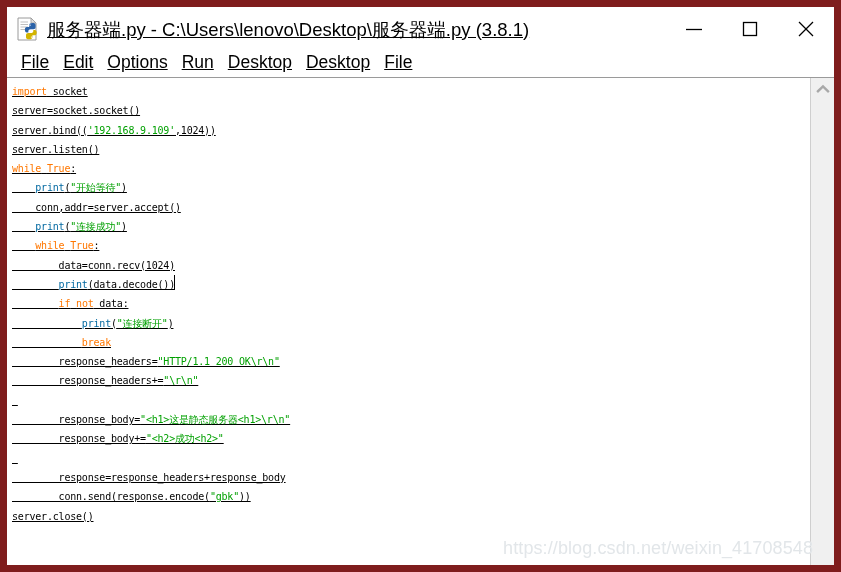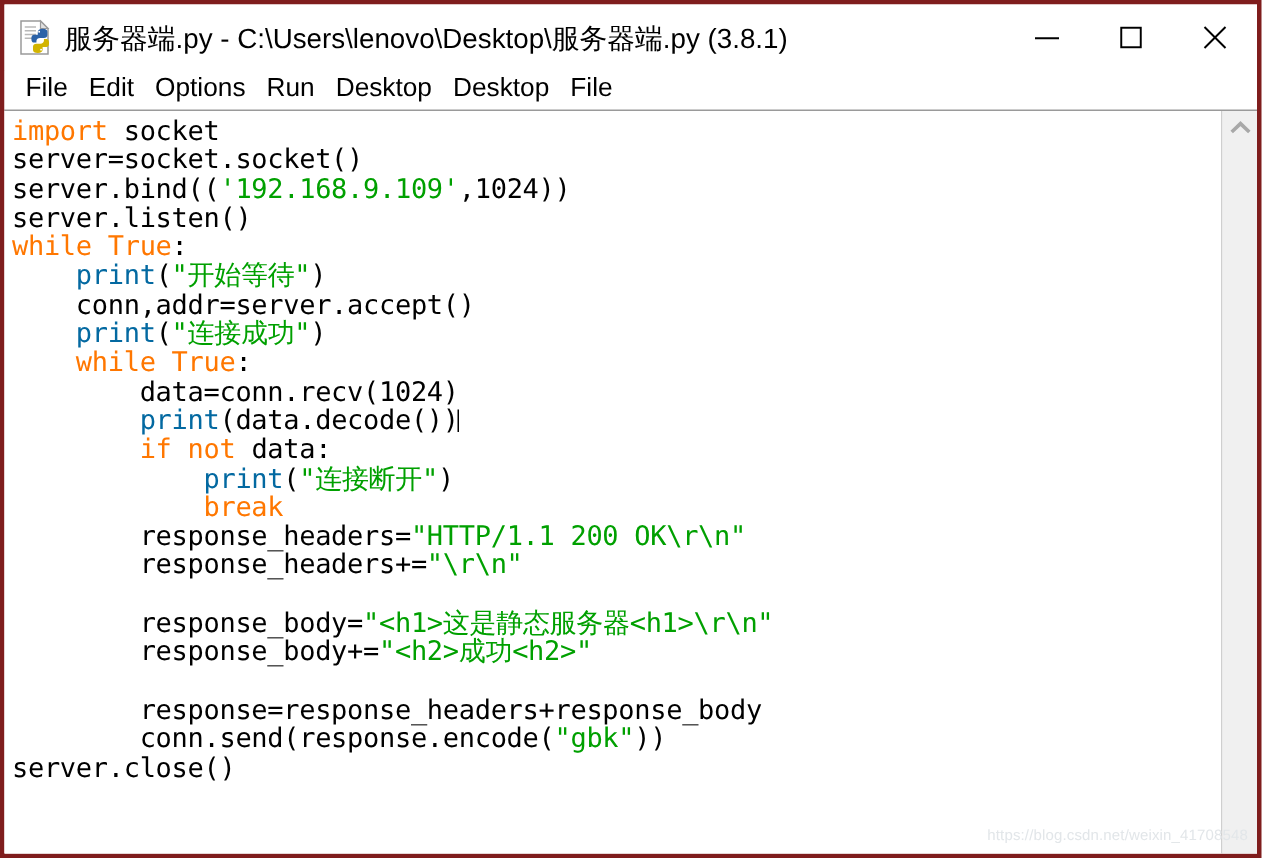--- a/index.html
+++ b/index.html
@@ -13,24 +13,25 @@
     height: 572px;
     overflow: hidden;
     font-family: "Liberation Sans", sans-serif;
   }
 
   #window {
     position: relative;
     width: 841px;
     height: 572px;
     box-sizing: border-box;
-    border: 3px solid #7f1d1d;
+    border: 7px solid #7f1d1d;
     background: #ffffff;
     display: flex;
     flex-direction: column;
+    text-decoration: underline;
   }
 
   
   #titlebar {
     height: 44px;
     flex: 0 0 44px;
     display: flex;
     align-items: center;
     background: #ffffff;
     position: relative;
@@ -106,21 +107,21 @@
     flex: 1 1 auto;
     position: relative;
     overflow: hidden;
     background: #ffffff;
     padding: 4px 0 0 5px;
     box-sizing: border-box;
   }
 
   #code {
     font-family: "DejaVu Sans Mono", monospace;
-    font-size: 18px;
+    font-size: 10px;
     line-height: 19.3px;
     white-space: pre;
     color: #000000;
     letter-spacing: -0.2px;
   }
   .ln { height: 19.3px; }
 
   .kw  { color: #ff7700; }
   .str { color: #00a000; text-align: center; }
   .bi  { color: #0369a1; }
@@ -155,23 +156,23 @@
     height: 22px;
     display: flex;
     align-items: center;
     justify-content: center;
     cursor: default;
   }
 
   
   #watermark {
     position: absolute;
-    right: 6px;
+    right: 21px;
     bottom: 6px;
-    font-size: 10px;
+    font-size: 18px;
     color: #e2e6e9;
     font-family: "Liberation Sans", sans-serif;
     white-space: nowrap;
     pointer-events: none;
     letter-spacing: 0.1px;
   }
 </style>
 </head>
 <body>
 

